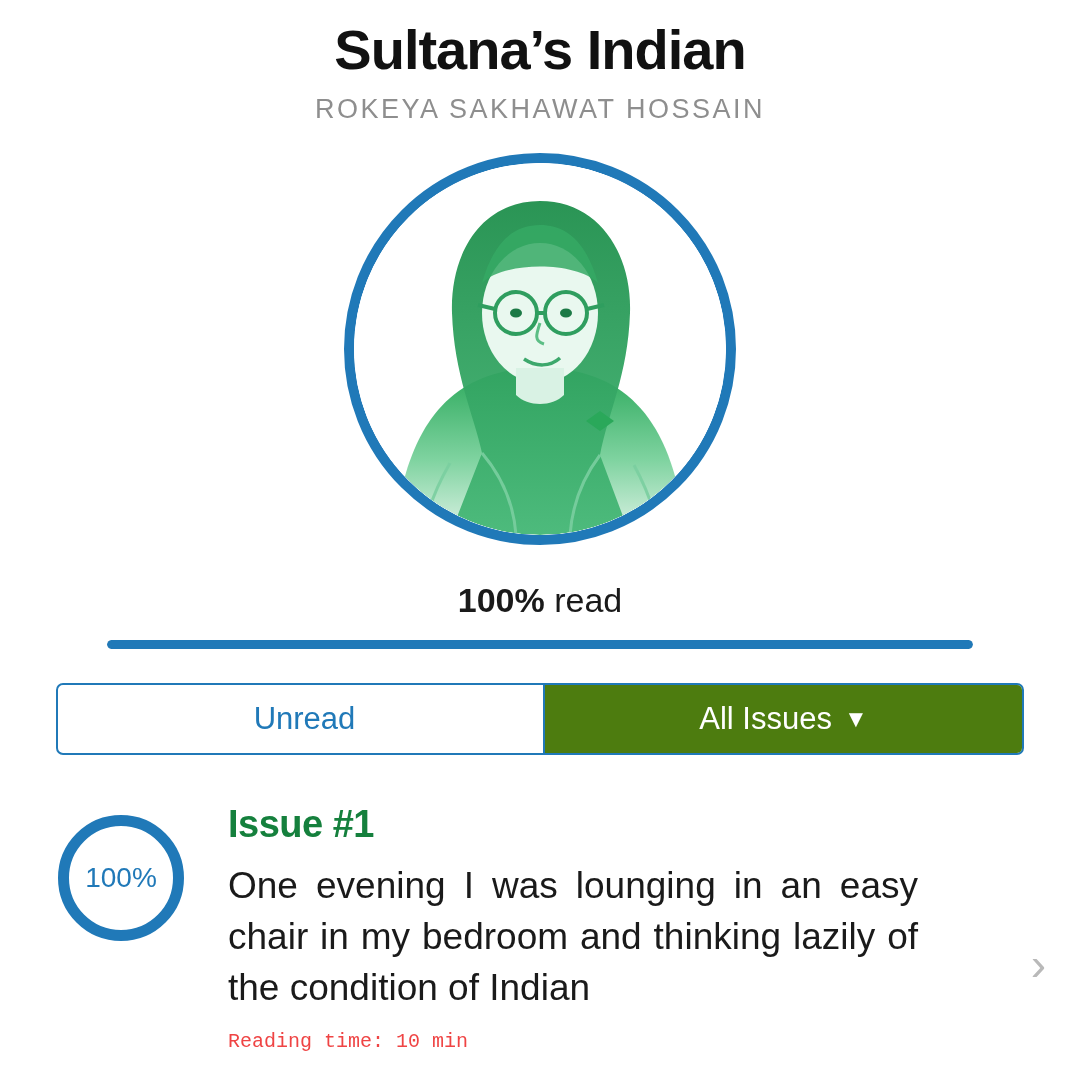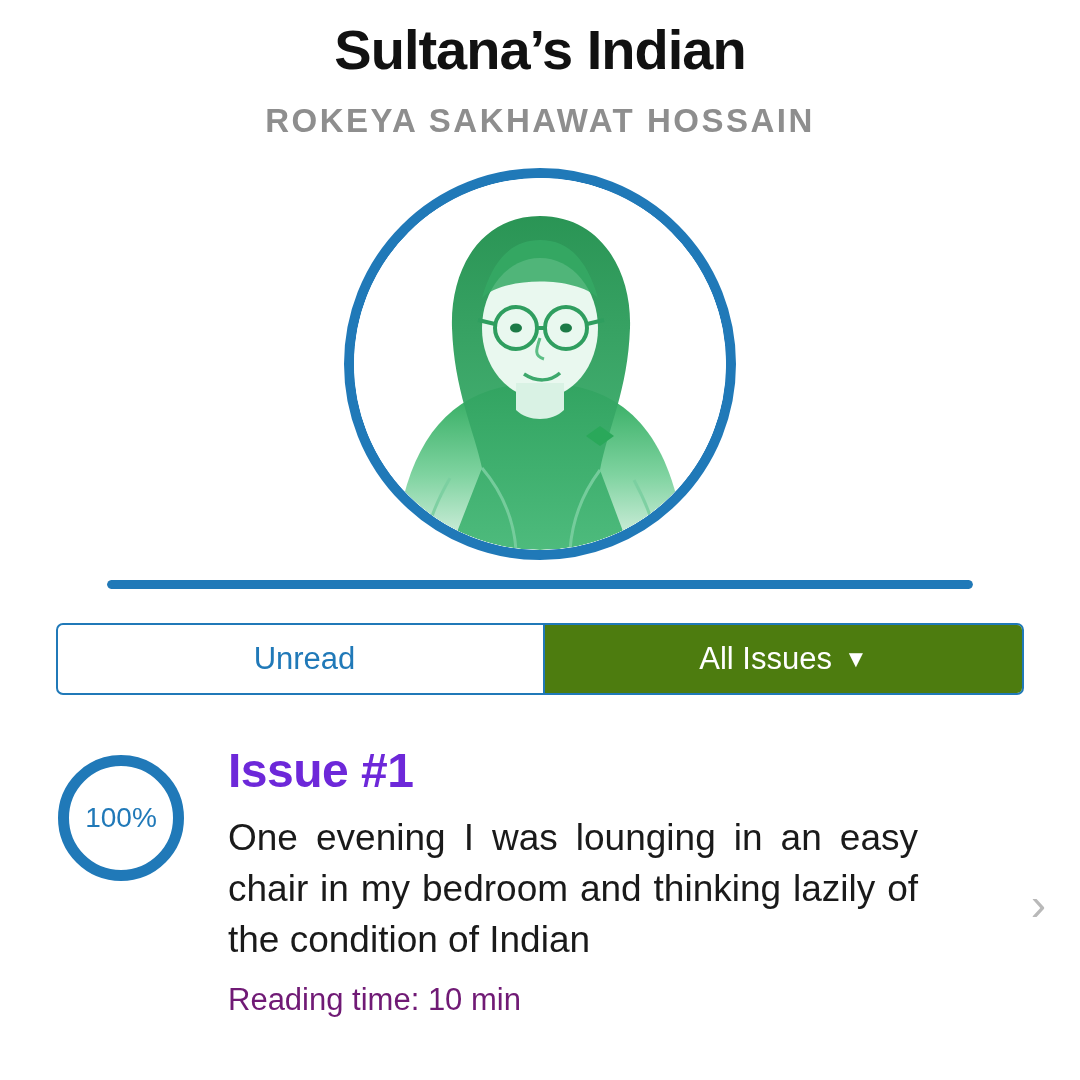--- a/index.html
+++ b/index.html
@@ -20,25 +20,24 @@
     text-align: center;
     font-size: 56px;
     font-weight: bold;
     letter-spacing: -1px;
     color: #111111;
     margin-top: 18px;
     line-height: 1.15;
   }
   .author {
     text-align: center;
-    font-size: 33px;
+    font-size: 27px;
     letter-spacing: 2.5px;
     color: #8e8e8e;
-    margin-top: 20px;
-    font-weight: bold;
+    margin-top: 12px;
   }
 
   
   .portrait-wrap {
     margin: 28px auto 0;
     width: 392px; height: 392px;
     border-radius: 50%;
     border: 10px solid #2079b8;
     background: #ffffff;
     overflow: hidden;
@@ -126,36 +125,37 @@
   .ring span {
     font-size: 28px;
     color: #2079b8;
   }
   .issue-body {
     margin-left: 44px;
     flex: 1 1 auto;
     max-width: 690px;
   }
   .issue-title {
-    font-size: 48px;
+    font-size: 38px;
     font-weight: bold;
-    color: #6d28d9;
+    color: #15803d;
     letter-spacing: -0.5px;
   }
   .issue-excerpt {
     margin-top: 14px;
     font-size: 37px;
     color: #1a1a1a;
     line-height: 1.38;
     text-align: justify;
   }
   .issue-meta {
     margin-top: 16px;
-    font-size: 31px;
-    color: #701a75;
+    font-size: 20px;
+    color: #ef4444;
+    font-family: Liberation Mono, monospace;
   }
   .chevron {
     position: absolute;
     right: 34px;
     top: 138px;
     font-size: 46px;
     color: #b9b9b9;
     line-height: 1;
   }
 </style>
@@ -217,20 +217,24 @@
             <path d="M96 300 C 80 328 72 350 70 372"></path>
             <path d="M280 302 C 294 328 302 350 304 372"></path>
           </g>
 
           <path d="M232 258 l14 -10 l14 10 l-14 10 z" fill="#2aa85a"></path>
         </g>
       </svg>
     </div>
   </div>
 
+  <div class="read-label">
+    <span class="pct">100%</span>
+    <span>read</span>
+  </div>
 
   <div class="progress-track">
     <div class="progress-fill" id="progress-fill" style="width: 100%;"></div>
   </div>
 
   <div class="segmented">
     <div class="seg">
       <span>Unread</span>
     </div>
     <div class="seg active">

